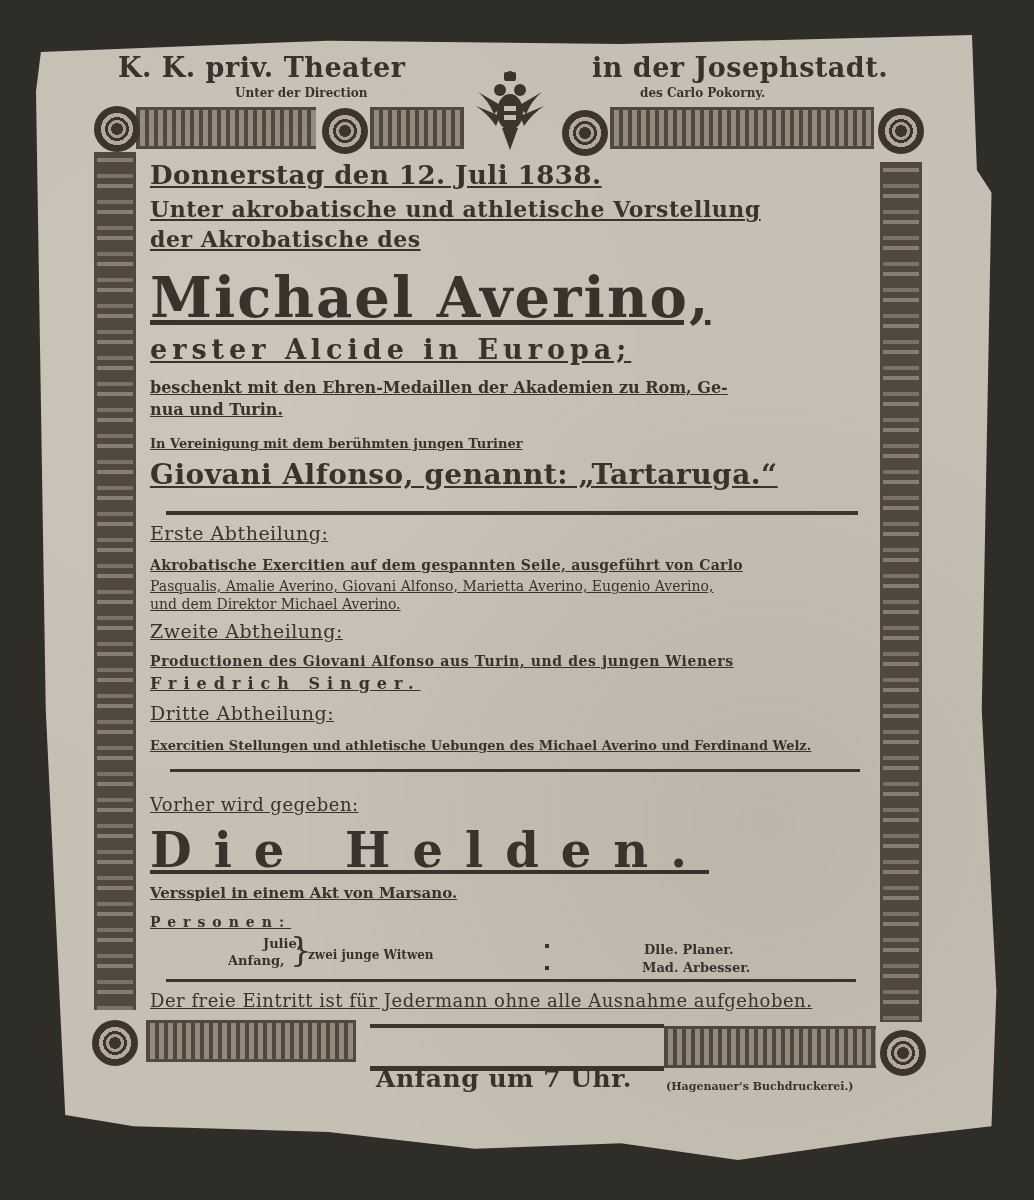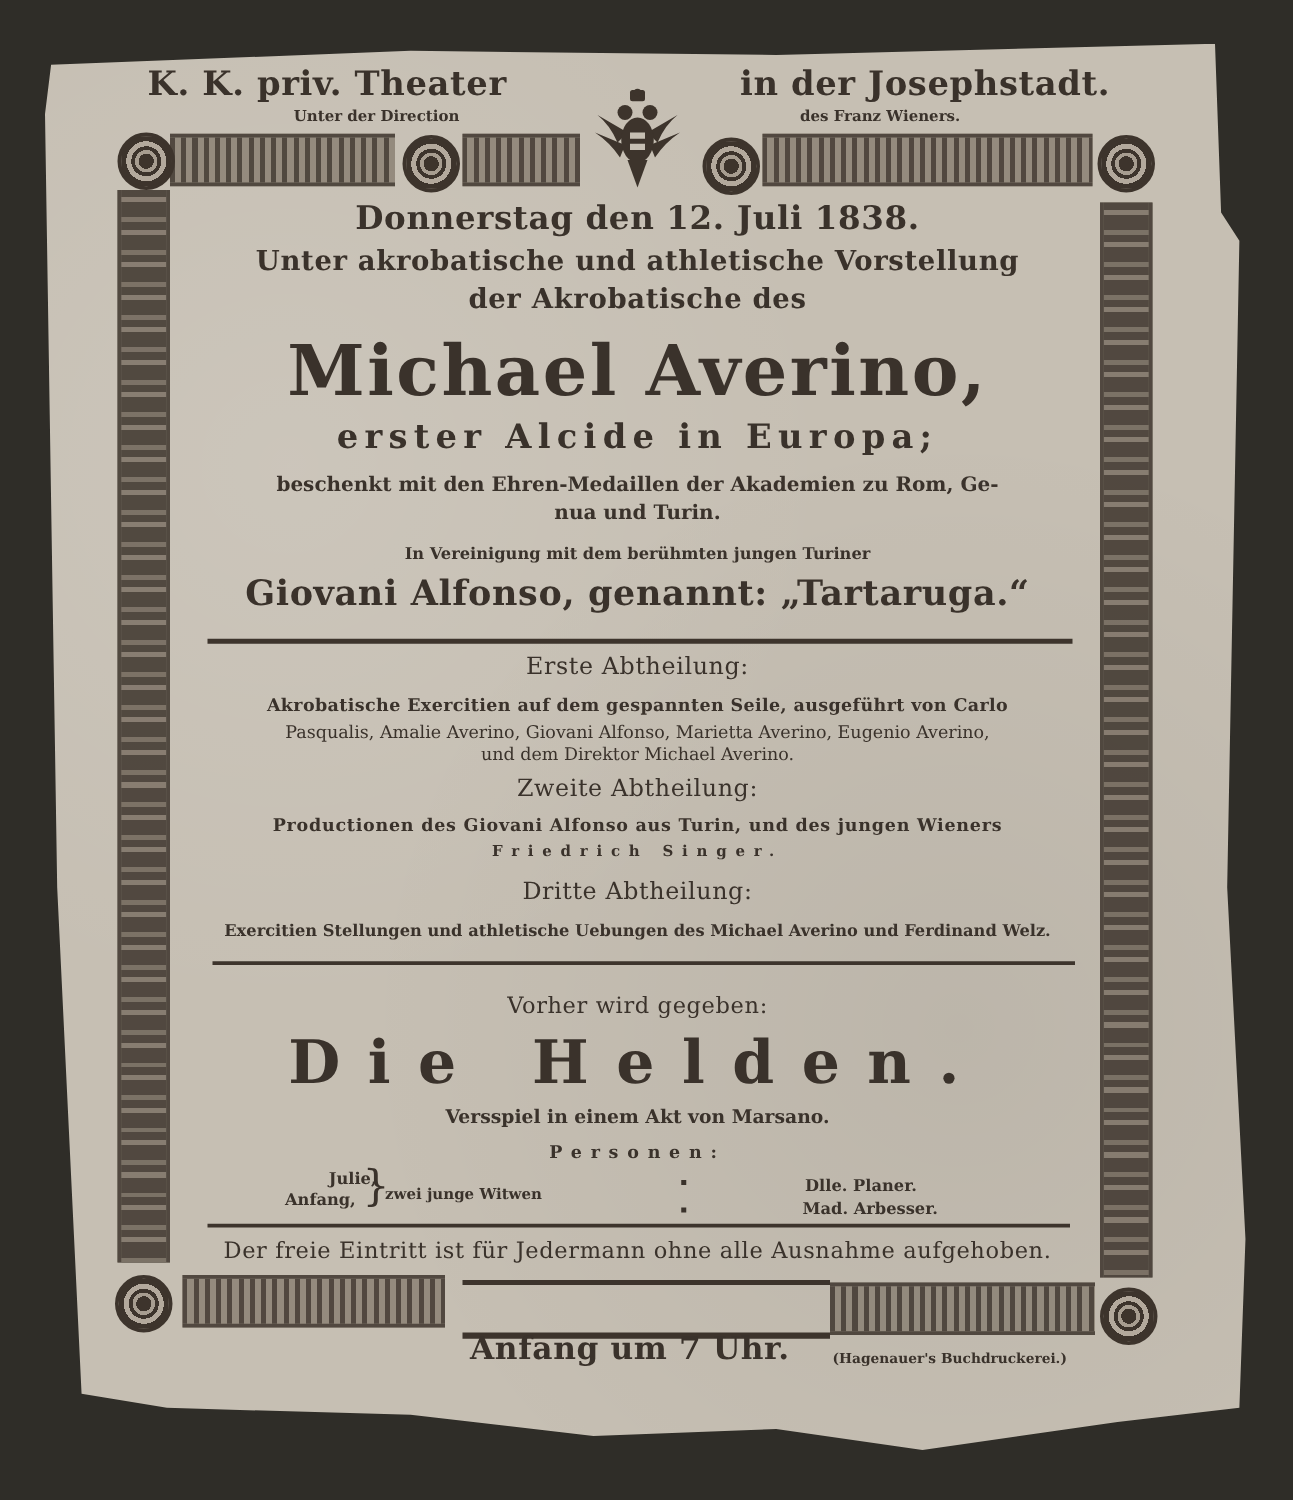--- a/index.html
+++ b/index.html
@@ -41,31 +41,31 @@
     position:absolute; width:40px; height:40px; border-radius:50%;
     border:3px solid #3d342c;
     background: radial-gradient(circle, #3d342c 0 6px, #a79d90 6px 9px, #3d342c 9px 12px, #b3a99c 12px 16px, #3d342c 16px);
   }
   .eagle {
     position:absolute; left:474px; top:70px; width:72px; height:86px;
   }
   .rule {
     position:absolute; height:3px; background:#3d342c;
   }
-  .line { position:absolute; left:150px; width:720px; text-align:center; white-space:nowrap; }
+  .line { position:absolute; left:150px; width:720px; white-space:nowrap;text-decoration:underline; }
 </style>
 </head>
 <body>
 
 <div class="paper"></div>
 
 <div class="abs blackletter" style="left:118px; top:52px; font-size:27px;">K. K. priv. Theater</div>
 <div class="abs blackletter" style="left:592px; top:52px; font-size:27px;">in der Josephstadt.</div>
 <div class="abs" style="left:235px; top:86px; font-size:12px; font-weight:bold;">Unter der Direction</div>
-<div class="abs" style="left:640px; top:86px; font-size:12px; font-weight:bold;">des Franz Wieners.</div>
+<div class="abs" style="left:640px; top:86px; font-size:12px; font-weight:bold;">des Carlo Pokorny.</div>
 
 <svg class="eagle" viewBox="0 0 72 86">
   <g fill="#3d342c">
     <rect x="30" y="2" width="12" height="9" rx="2"></rect>
     <circle cx="36" cy="4" r="3"></circle>
     <circle cx="26" cy="20" r="6"></circle>
     <circle cx="46" cy="20" r="6"></circle>
     <path d="M4 22 Q14 30 20 44 L28 36 Z"></path>
     <path d="M68 22 Q58 30 52 44 L44 36 Z"></path>
     <path d="M2 36 Q14 44 22 56 L26 46 Z"></path>
@@ -104,21 +104,21 @@
 
 <div class="rule" style="left:166px; top:511px; width:692px; height:4px;"></div>
 
 <div class="line blackletter" style="top:522px; font-size:19px; font-weight:normal;">Erste Abtheilung:</div>
 <div class="line" style="top:557px; font-size:14px; font-weight:bold; letter-spacing:0.3px;">Akrobatische Exercitien auf dem gespannten Seile, ausgeführt von Carlo</div>
 <div class="line" style="top:578px; font-size:14px;">Pasqualis, Amalie Averino, Giovani Alfonso, Marietta Averino, Eugenio Averino,</div>
 <div class="line" style="top:596px; font-size:14px;">und dem Direktor Michael Averino.</div>
 
 <div class="line blackletter" style="top:620px; font-size:19px; font-weight:normal;">Zweite Abtheilung:</div>
 <div class="line" style="top:653px; font-size:14px; font-weight:bold; letter-spacing:0.6px;">Productionen des Giovani Alfonso aus Turin, und des jungen Wieners</div>
-<div class="line" style="top:674px; font-size:12px; font-weight:bold; letter-spacing:7px;">Friedrich Singer.</div>
+<div class="line" style="top:674px; font-size:16px; font-weight:bold; letter-spacing:7px;">Friedrich Singer.</div>
 
 <div class="line blackletter" style="top:702px; font-size:19px; font-weight:normal;">Dritte Abtheilung:</div>
 <div class="line" style="top:738px; font-size:13px; font-weight:bold;">Exercitien Stellungen und athletische Uebungen des Michael Averino und Ferdinand Welz.</div>
 
 <div class="rule" style="left:170px; top:769px; width:690px; height:3px;"></div>
 
 <div class="line blackletter" style="top:794px; font-size:18px; font-weight:normal;">Vorher wird gegeben:</div>
 <div class="line blackletter" style="top:822px; font-size:48px; letter-spacing:22px;">Die Helden.</div>
 <div class="line" style="top:884px; font-size:15px; font-weight:bold;">Versspiel in einem Akt von Marsano.</div>
 <div class="line" style="top:914px; font-size:14px; font-weight:bold; letter-spacing:7px;">Personen:</div>

